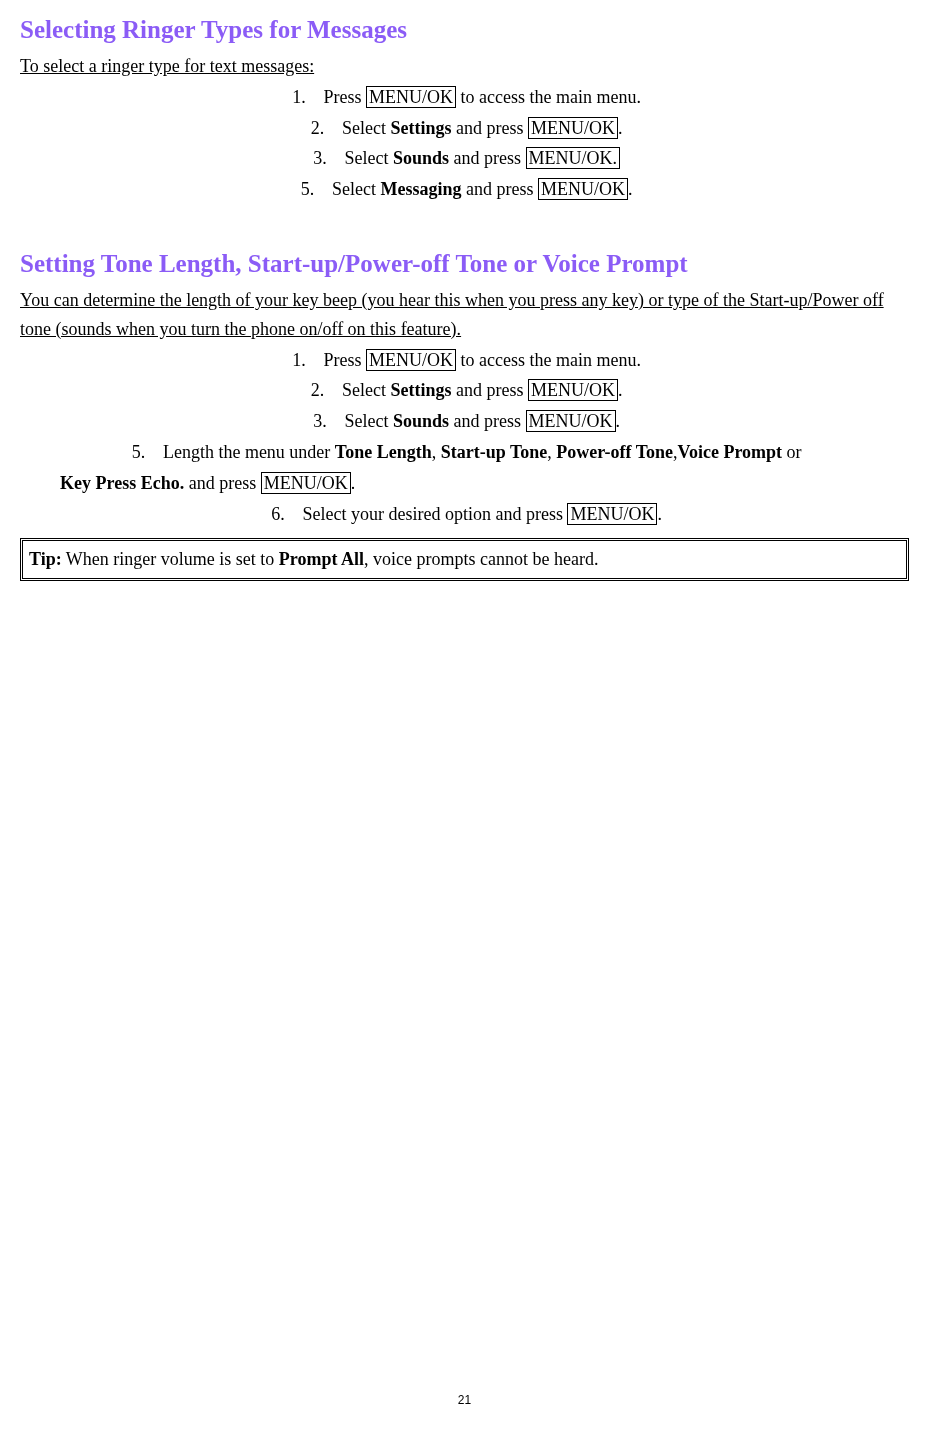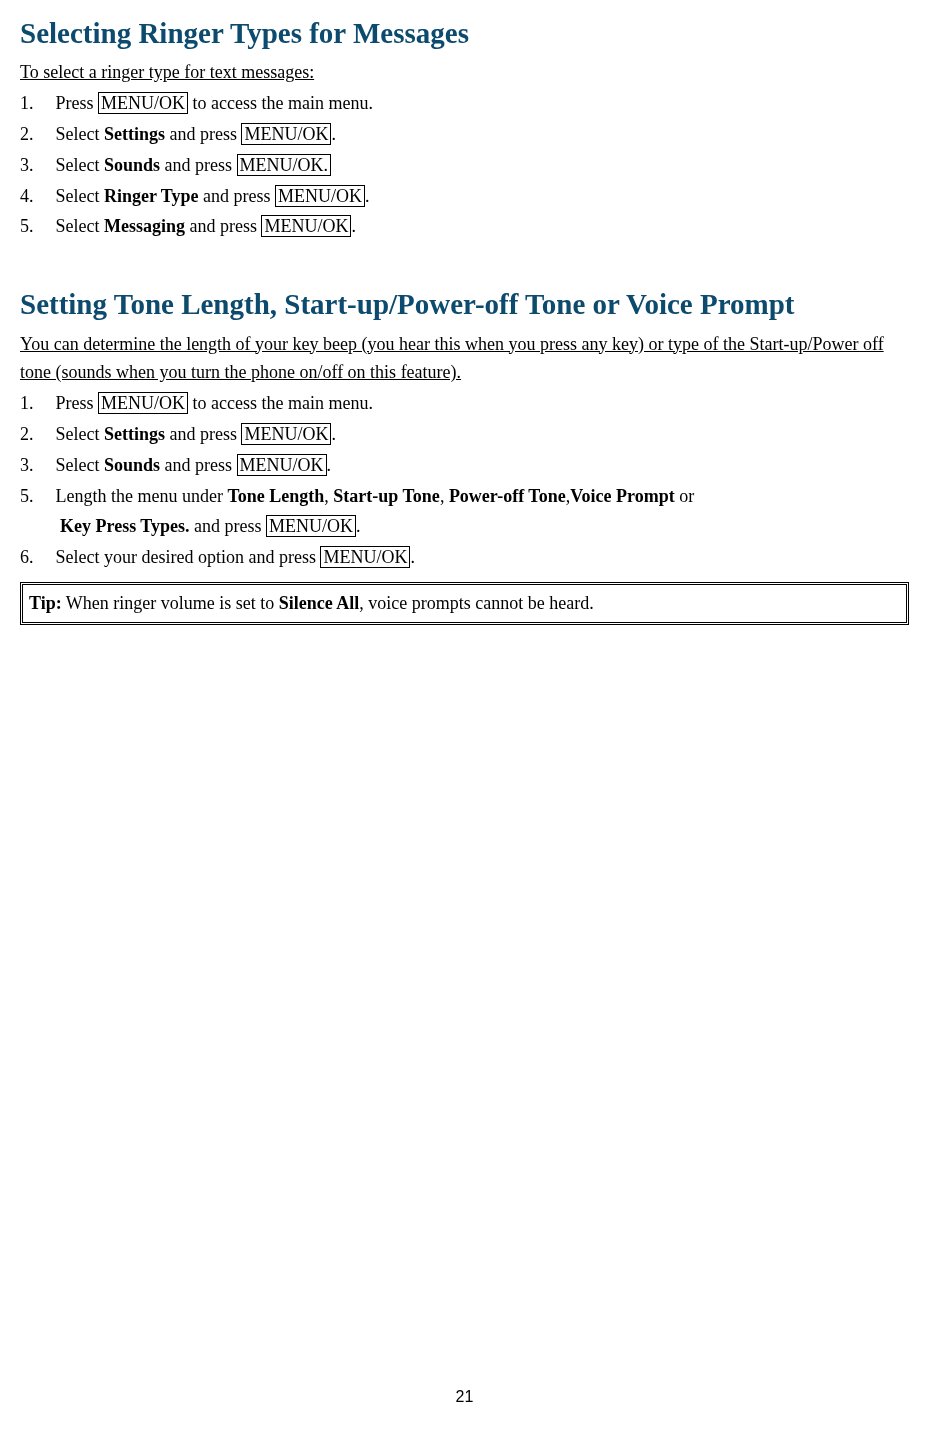--- a/index.html
+++ b/index.html
@@ -9,36 +9,37 @@
       color: #000;
       background: #fff;
       margin: 0;
       padding: 10px 20px;
       width: 929px;
       height: 1430px;
       box-sizing: border-box;
       position: relative;
     }
     .heading {
-      color: #0c4a6e;
-      font-size: 29px;
+      color: #8b5cf6;
+      font-size: 25px;
       font-weight: bold;
       margin: 0 0 2px 0;
     }
     .intro {
       margin: 0 0 2px 0;
       text-decoration: underline;
     }
     .section {
       margin-bottom: 40px;
     }
     .step-list {
       list-style: none;
       padding: 0;
       margin: 0;
+      text-align: center;
     }
     .step-list li {
       margin: 2px 0;
       padding-left: 40px;
       text-indent: -40px;
     }
     .step-num {
       display: inline-block;
       min-width: 22px;
       text-indent: 0;
@@ -59,41 +60,38 @@
       padding: 4px 6px;
       margin-top: 10px;
     }
     .page-number {
       position: absolute;
       bottom: 20px;
       left: 0;
       right: 0;
       text-align: center;
       font-family: Arial, sans-serif;
-      font-size: 16px;
+      font-size: 12px;
     }
   </style>
 </head>
 <body>
 
 <div class="section">
   <div class="heading">Selecting Ringer Types for Messages</div>
   <div class="intro">To select a ringer type for text messages:</div>
   <ul class="step-list">
     <li>
       <span class="step-num">1.</span>&nbsp;&nbsp;&nbsp;<span>Press </span><span class="boxed">MENU/OK</span><span> to access the main menu.</span>
     </li>
     <li>
       <span class="step-num">2.</span>&nbsp;&nbsp;&nbsp;<span>Select </span><span class="bold">Settings</span><span> and press </span><span class="boxed">MENU/OK</span><span>.</span>
     </li>
     <li>
       <span class="step-num">3.</span>&nbsp;&nbsp;&nbsp;<span>Select </span><span class="bold">Sounds</span><span> and press </span><span class="boxed">MENU/OK.</span>
-    </li>
-    <li>
-      <span class="step-num">4.</span>&nbsp;&nbsp;&nbsp;<span>Select </span><span class="bold">Ringer Type</span><span> and press </span><span class="boxed">MENU/OK</span><span>.</span>
     </li>
     <li>
       <span class="step-num">5.</span>&nbsp;&nbsp;&nbsp;<span>Select </span><span class="bold">Messaging</span><span> and press </span><span class="boxed">MENU/OK</span><span>.</span>
     </li>
   </ul>
 </div>
 
 <div class="section">
   <div class="heading">Setting Tone Length, Start-up/Power-off Tone or Voice Prompt</div>
   <div class="intro">You can determine the length of your key beep (you hear this when you press any key) or type of the Start-up/Power off tone (sounds when you turn the phone on/off on this feature).</div>
@@ -105,26 +103,26 @@
       <span class="step-num">2.</span>&nbsp;&nbsp;&nbsp;<span>Select </span><span class="bold">Settings</span><span> and press </span><span class="boxed">MENU/OK</span><span>.</span>
     </li>
     <li>
       <span class="step-num">3.</span>&nbsp;&nbsp;&nbsp;<span>Select </span><span class="bold">Sounds</span><span> and press </span><span class="boxed">MENU/OK</span><span>.</span>
     </li>
     <li>
       <span class="step-num">5.</span>&nbsp;&nbsp;&nbsp;<span>Length the menu under </span><span class="bold">Tone Length</span><span>, </span><span class="bold">Start-up Tone</span><span>, </span><span class="bold">Power-off Tone</span><span>,</span><span class="bold">Voice Prompt</span><span>    or</span>
     </li>
   </ul>
   <div class="continuation">
-    <span class="bold">Key Press Types.</span><span> and press </span><span class="boxed">MENU/OK</span><span>.</span>
+    <span class="bold">Key Press Echo.</span><span> and press </span><span class="boxed">MENU/OK</span><span>.</span>
   </div>
   <ul class="step-list">
     <li>
       <span class="step-num">6.</span>&nbsp;&nbsp;&nbsp;<span>Select your desired option and press </span><span class="boxed">MENU/OK</span><span>.</span>
     </li>
   </ul>
 
   <div class="tip-box">
-    <span class="bold">Tip:</span><span> When ringer volume is set to </span><span class="bold">Silence All</span><span>, voice prompts cannot be heard.</span>
+    <span class="bold">Tip:</span><span> When ringer volume is set to </span><span class="bold">Prompt All</span><span>, voice prompts cannot be heard.</span>
   </div>
 </div>
 
 <div class="page-number">21</div>
 
 </body></html>

